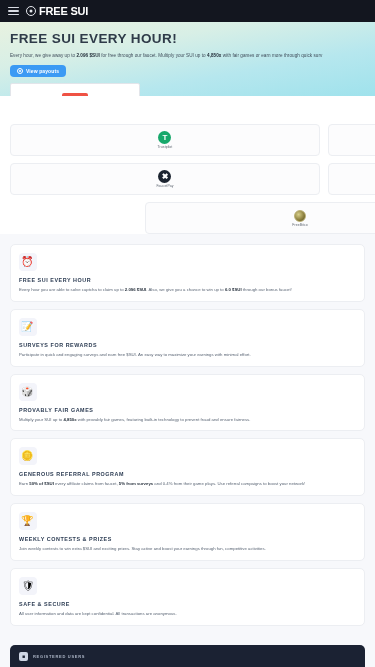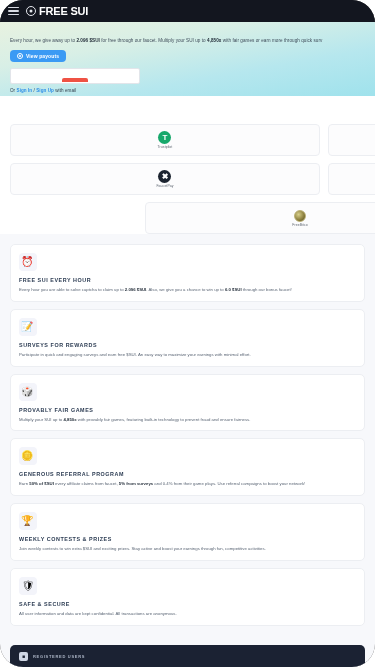--- a/index.html
+++ b/index.html
@@ -2,21 +2,21 @@
 <html><head>
 <meta charset="utf-8">
 <style>
   * { box-sizing: border-box; margin: 0; padding: 0; }
   html, body {
     width: 375px; height: 667px;
     overflow: hidden;
     background: #ffffff;
     font-family: "Liberation Sans", sans-serif;
   }
-  .page { width: 375px; height: 667px; position: relative; overflow: hidden; background:#404040;border-radius:23px; }
+  .page { width: 375px; height: 667px; position: relative; overflow: hidden; background:#404040; }
 
   
   .navbar {
     height: 22px; background: #13161f;
     display: flex; align-items: center; gap: 7px;
     padding: 0 8px;
   }
   .burger { display:flex; flex-direction:column; justify-content:center; gap:2px; width:11px; }
   .burger span { display:block; height:1.5px; background:#d8dbe3; border-radius:1px; }
   .brand { display:flex; align-items:center; gap:3px; }
@@ -157,20 +157,21 @@
         <span></span>
         <span></span>
     </div>
     <div class="brand">
       <div class="brand-mark"></div>
       <div class="brand-text">FREE SUI</div>
     </div>
   </div>
 
   <div class="hero">
+    <h1>FREE SUI EVERY HOUR!</h1>
 
     <div class="hero-sub">
       <span>Every hour, we give away up to </span><b>2.096 $SUI</b><span> for free through our faucet. Multiply your SUI up to </span><b>4,850x</b><span> with fair games or earn more through quick surv</span>
     </div>
 
     <button class="btn-payouts">
       <span class="ic"></span>
       <span>View payouts</span>
     </button>
 

